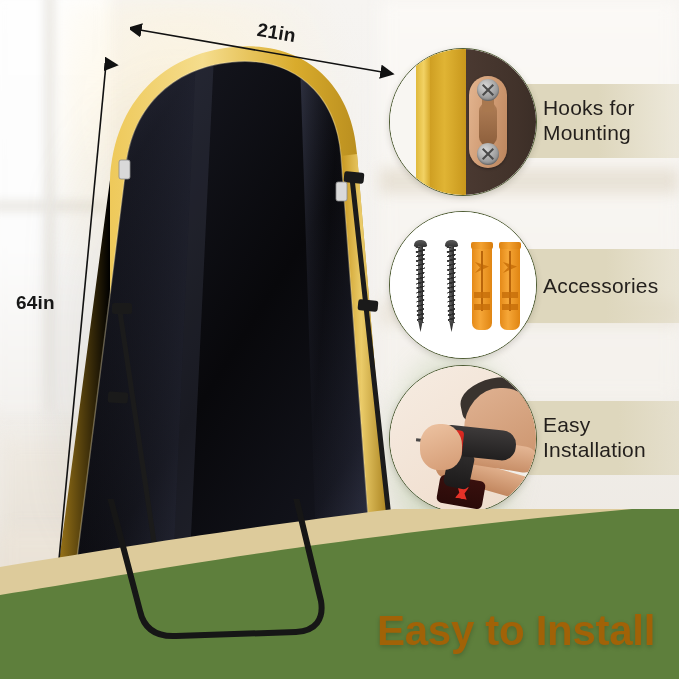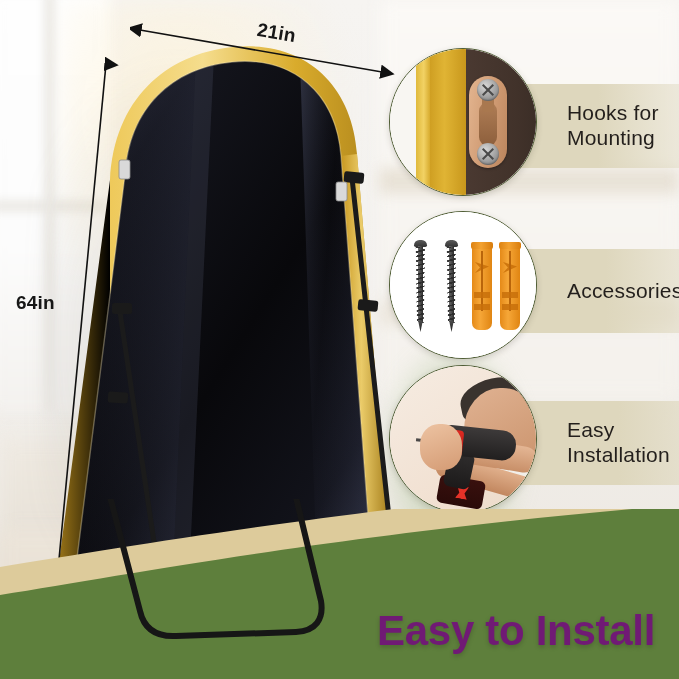--- a/index.html
+++ b/index.html
@@ -43,23 +43,23 @@
   }
   .floor-shadow{
     position:absolute;left:60px;top:586px;width:300px;height:60px;
     background:radial-gradient(ellipse at 50% 50%,rgba(45,60,28,.40) 0%,rgba(45,60,28,0) 70%);
     filter:blur(6px);
   }
 
   
   .callout{position:absolute;}
   .cal-bar{
-    position:absolute;left:78px;height:84px;
+    position:absolute;left:78px;height:74px;
     background:linear-gradient(90deg,#ded7bd 0%,#ded7bd 62%,rgba(222,215,189,.45) 100%);
-    display:flex;align-items:center;padding-left:100px;box-sizing:border-box;
+    display:flex;align-items:center;padding-left:76px;box-sizing:border-box;
   }
   .cal-bar-text{
     font-size:21px;line-height:1.18;color:#231f1c;font-weight:500;letter-spacing:.2px;
     white-space:pre-line;
   }
   .cal-circle{
     position:absolute;left:0;top:0;width:146px;height:146px;border-radius:50%;
     border:1.6px solid #4e5c33;overflow:hidden;background:#fff;
     box-shadow:0 2px 6px rgba(60,55,40,.20);
   }
@@ -139,21 +139,21 @@
   .in-bat-logo{position:absolute;left:66px;top:120px;width:12px;height:13px;background:#e53228;
     clip-path:polygon(0 0,100% 0,72% 55%,100% 100%,0 100%,28% 55%);transform:rotate(10deg);}
 
   
   .dim-label{position:absolute;font-size:19px;font-weight:700;color:#171717;letter-spacing:.2px;}
 
   
   #banner{position:absolute;left:0;bottom:0;width:679px;height:170px;}
   .banner-text{
     position:absolute;right:24px;bottom:24px;
-    color:#701a75;font-size:42px;font-weight:700;letter-spacing:-.3px;
+    color:#a16207;font-size:42px;font-weight:700;letter-spacing:-.3px;
     text-shadow:0 2px 5px rgba(0,0,0,.20);
     font-family:"Liberation Sans", sans-serif;
   }
 </style>
 </head>
 <body>
 
 <div id="stage">
 
   <div class="bg">

